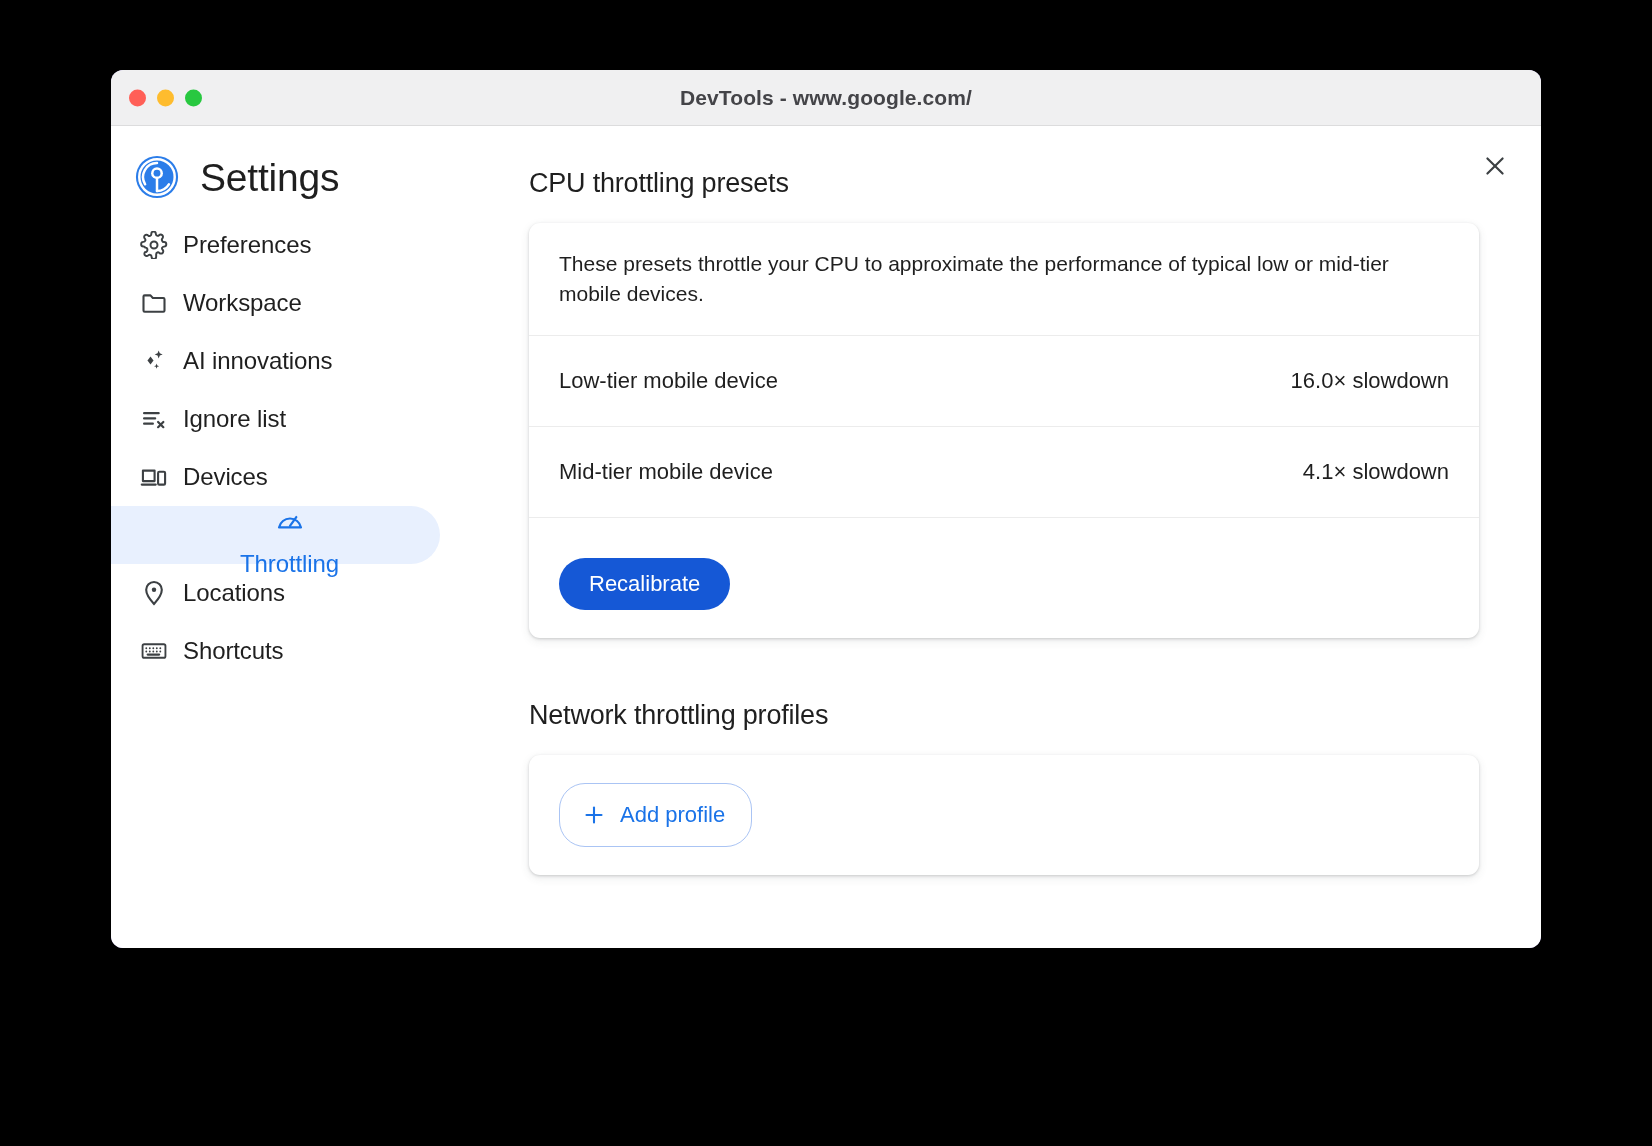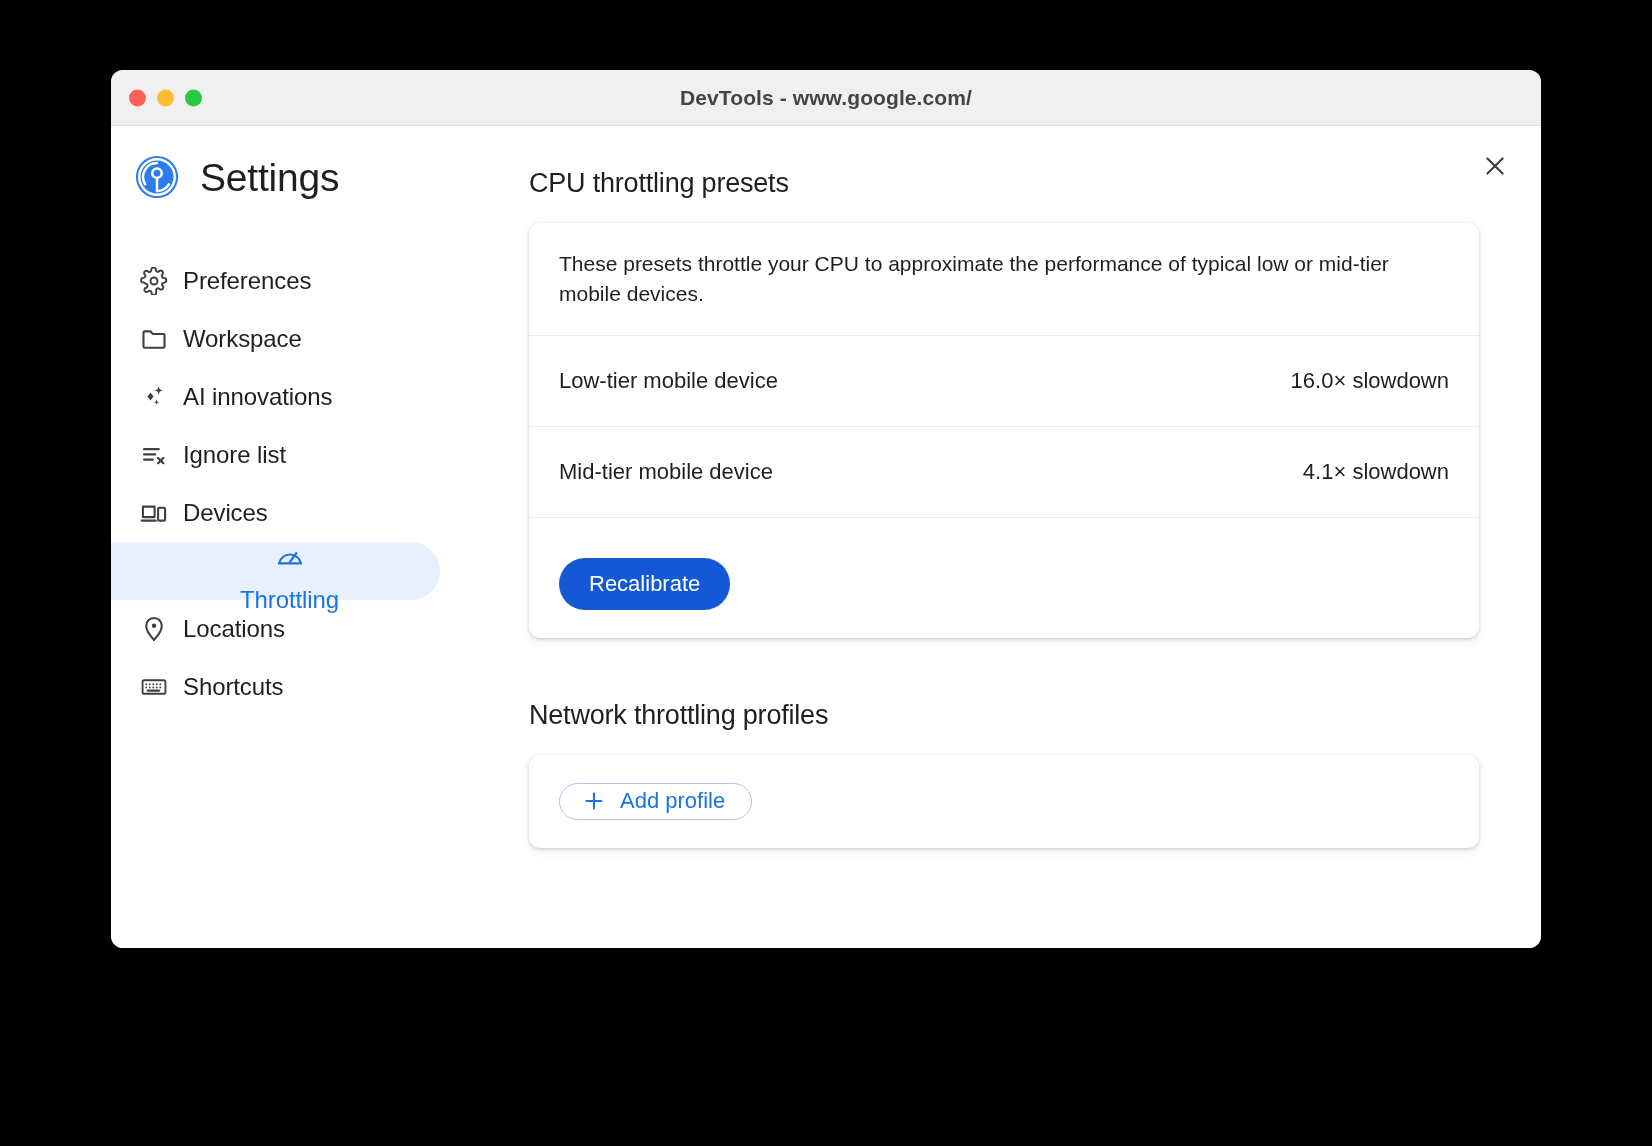--- a/index.html
+++ b/index.html
@@ -86,21 +86,21 @@
   .sidebar {
     width: 395px;
     flex: 0 0 395px;
     padding-top: 28px;
   }
   .settings-header {
     display: flex;
     align-items: center;
     gap: 20px;
     padding-left: 23px;
-    margin-bottom: 52px;
+    margin-bottom: 16px;
   }
   .chrome-logo { width: 46px; height: 46px; display: block; flex: 0 0 46px; }
   .settings-title {
     font-size: 39px;
     color: #1f1f1f;
     font-weight: normal;
     letter-spacing: -0.2px;
     line-height: 1;
   }
 
@@ -193,21 +193,21 @@
     font-size: 22px;
     font-family: "Liberation Sans", sans-serif;
     cursor: pointer;
     margin-top: 16px;
   }
 
   .btn-outline {
     display: inline-flex;
     align-items: center;
     gap: 14px;
-    height: 37px;
+    height: 64px;
     padding: 0 26px 0 22px;
     border: 1px solid #aac4f4;
     border-radius: 26px;
     background: #ffffff;
     color: #1a73e8;
     font-size: 22px;
     font-family: "Liberation Sans", sans-serif;
     cursor: pointer;
   }
   .btn-outline .plus-icon {

